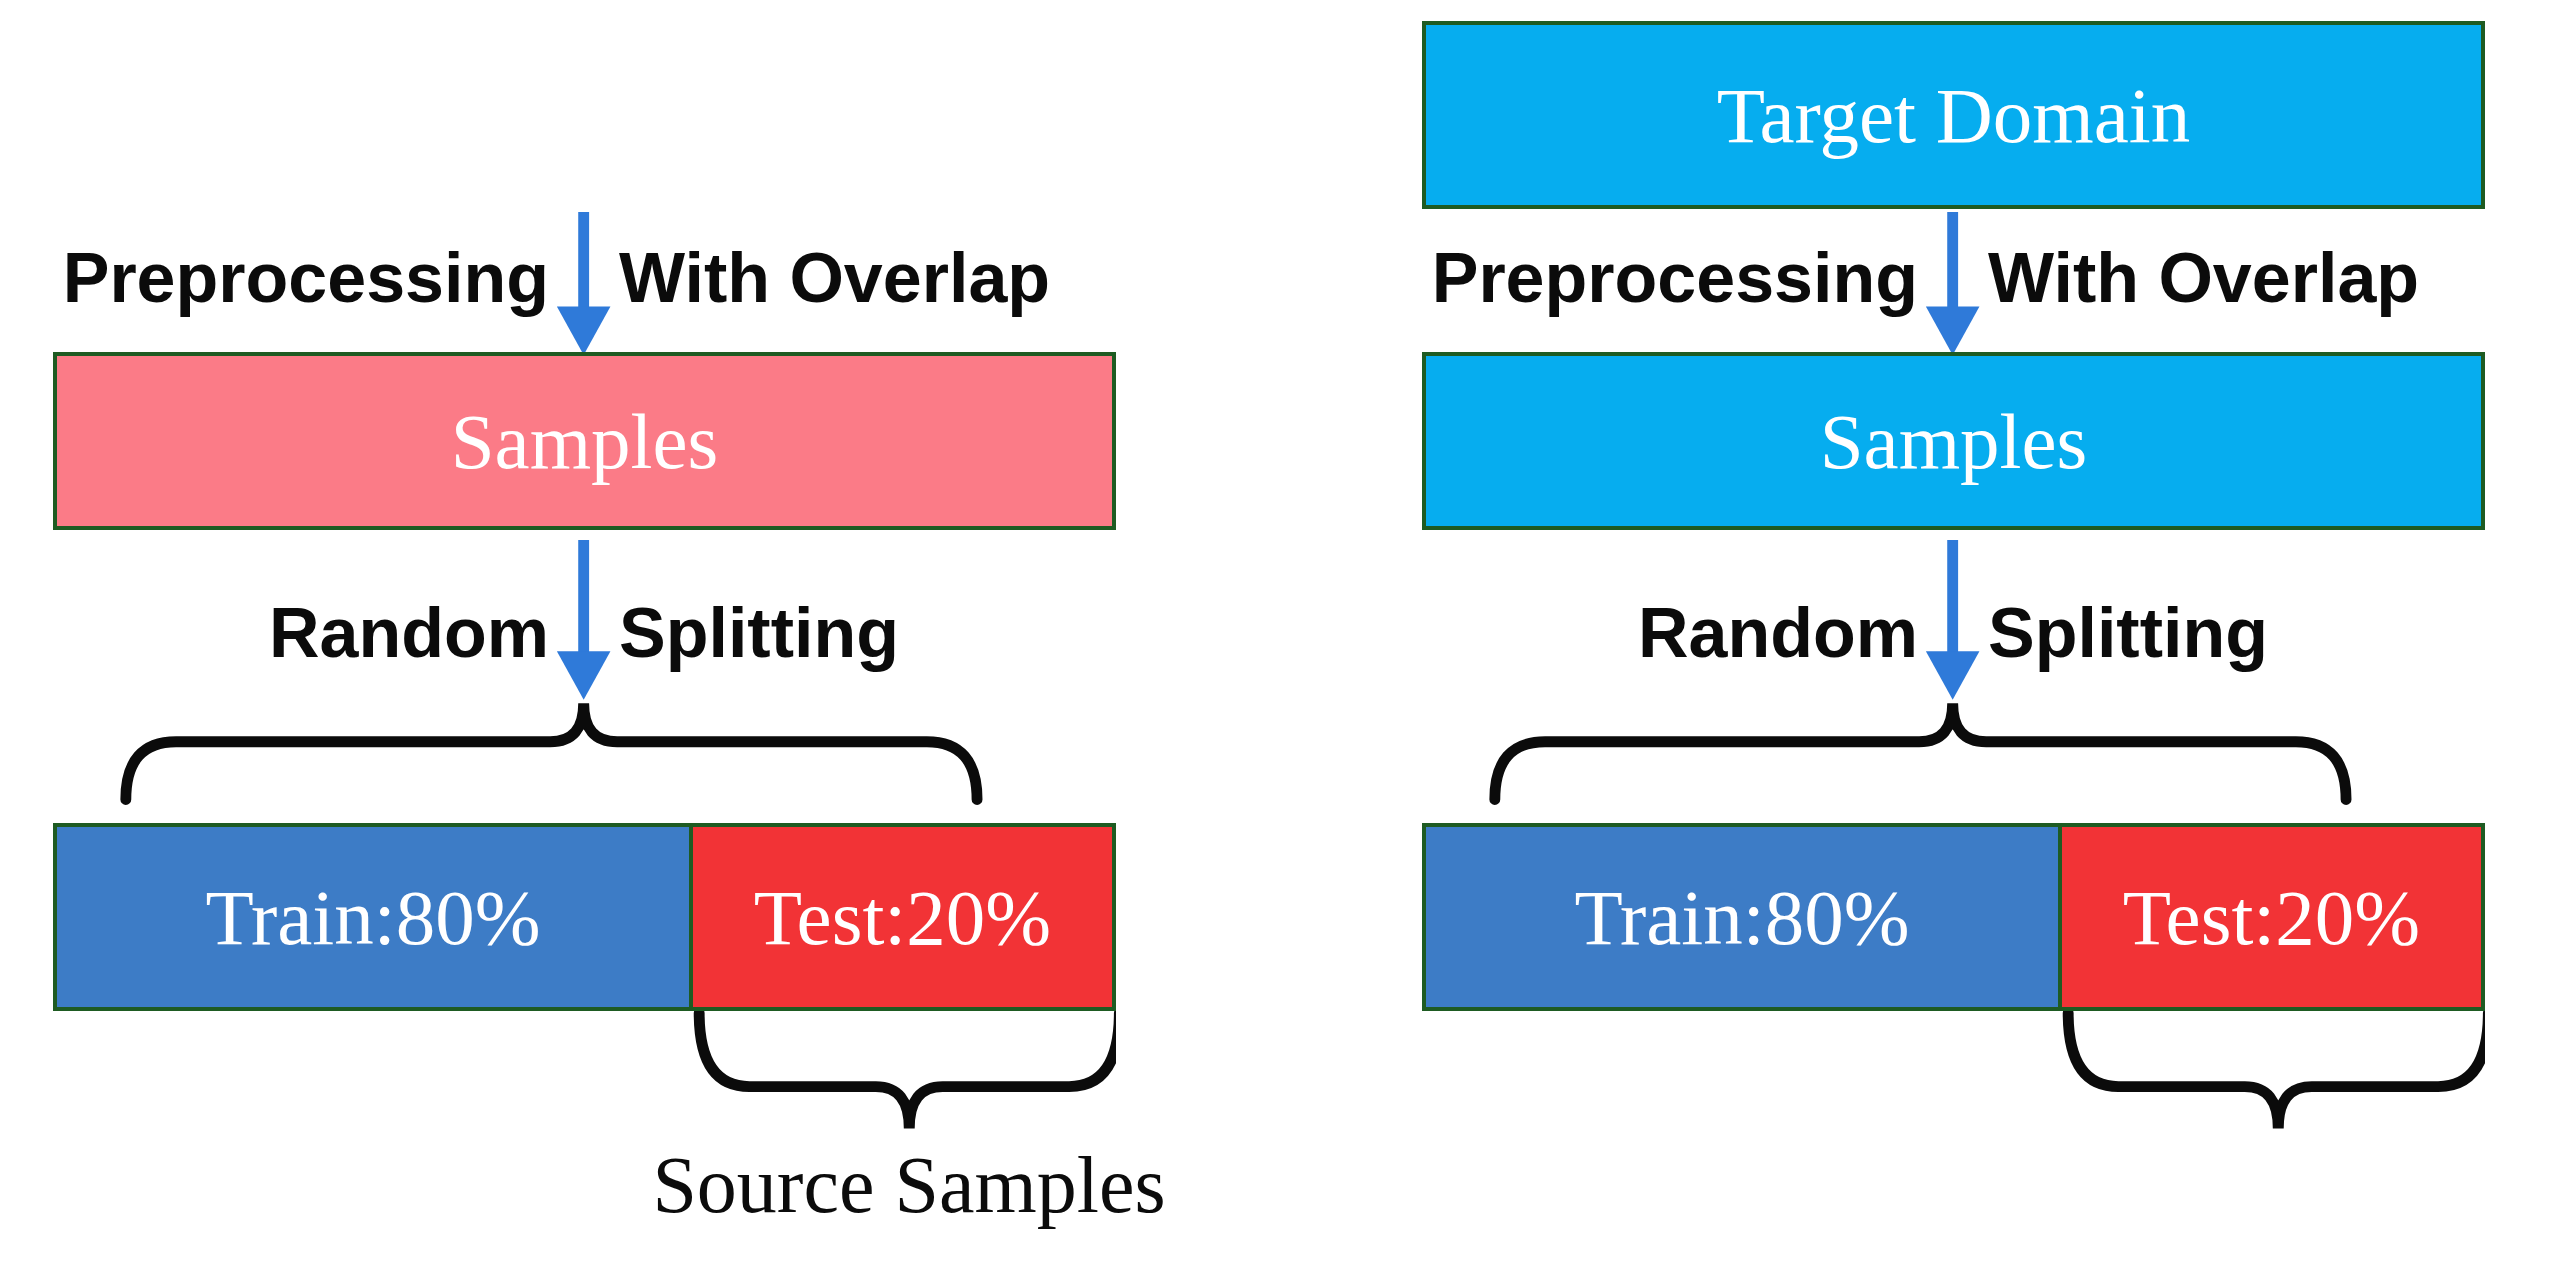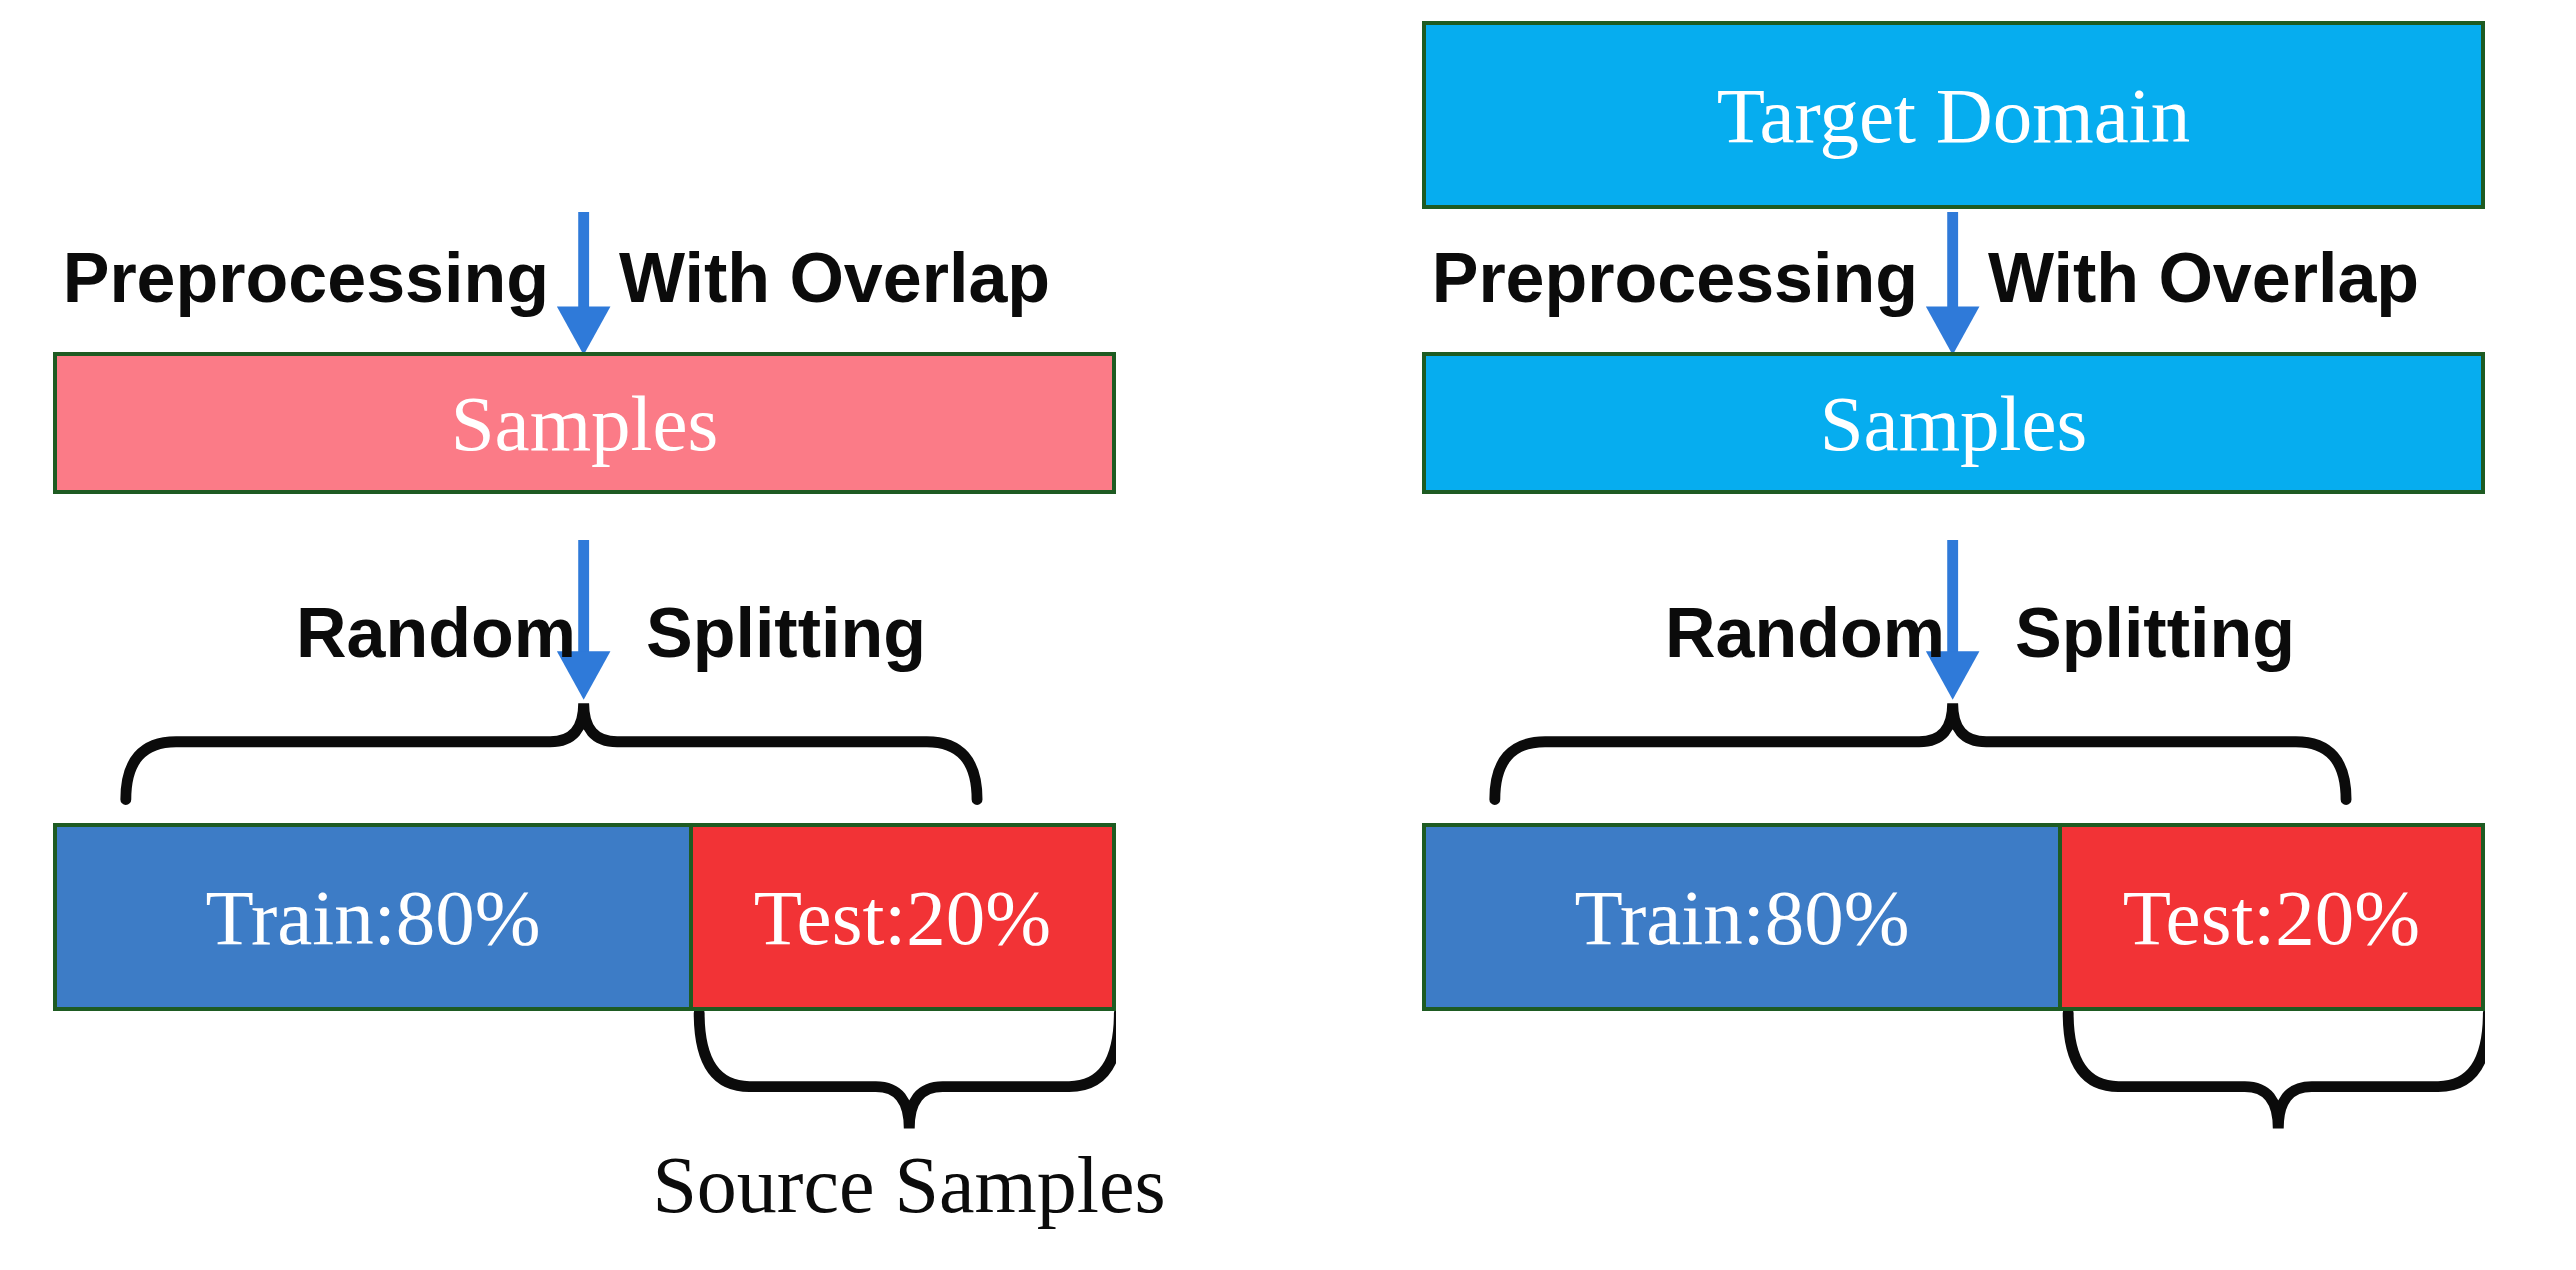--- a/index.html
+++ b/index.html
@@ -9,34 +9,34 @@
   html,body{margin:0;padding:0;background:#FFFFFF;}
   #canvas{position:relative;width:2576px;height:1270px;background:#FFFFFF;overflow:hidden;
           font-family:"Liberation Sans",sans-serif;}
   .col{position:absolute;top:0;width:1063px;height:1270px;}
   #col-source{left:53px;}
   #col-target{left:1422px;}
   .overlay{position:absolute;left:0;top:0;width:1063px;height:1270px;pointer-events:none;}
   .box{position:absolute;left:0;width:1063px;box-sizing:border-box;
        border:4.2px solid var(--border-green);display:flex;align-items:center;justify-content:center;}
   .domain-box{top:21px;height:188px;}
-  .samples-box{top:352px;height:142px;align-items:center;}
+  .samples-box{top:352px;height:178px;align-items:center;}
   .serif-label{font-family:"Liberation Serif",serif;color:var(--label-white);
                font-size:79px;white-space:nowrap;line-height:1;}
   .bar{position:absolute;left:0;top:823px;width:1063px;height:188px;box-sizing:border-box;
        border:4.2px solid var(--border-green);display:flex;}
   .seg{display:flex;align-items:center;justify-content:center;height:100%;box-sizing:border-box;}
   .seg-train{width:636px;background:var(--train-blue);border-right:4.2px solid var(--border-green);}
   .seg-test{flex:1;background:var(--test-red);}
   .ann{position:absolute;font-family:"Liberation Sans",sans-serif;font-weight:bold;
        font-size:70px;color:var(--ink);white-space:nowrap;line-height:1;text-align:right;}
   .ann-left{transform:translate(-100%,-50%);}
   .ann-right{transform:translateY(-50%);}
   .preprocess{top:278px;}
-  .randomsplit{top:633px;margin-left:27px;}
+  .randomsplit{top:633px;}
   .at-left{left:496px;}
   .at-right{left:566px;}
   .accuracy{position:absolute;left:856px;top:1145px;transform:translateX(-50%);
             font-family:"Liberation Serif",serif;font-size:80px;color:var(--ink);
             white-space:nowrap;line-height:1;}
   .brace{stroke:var(--ink);stroke-width:13;fill:none;stroke-linecap:round;}
   .shaft{stroke:var(--arrow-blue);stroke-width:13;}
   .head{fill:var(--arrow-blue);stroke:none;}
 </style>
 </head>

